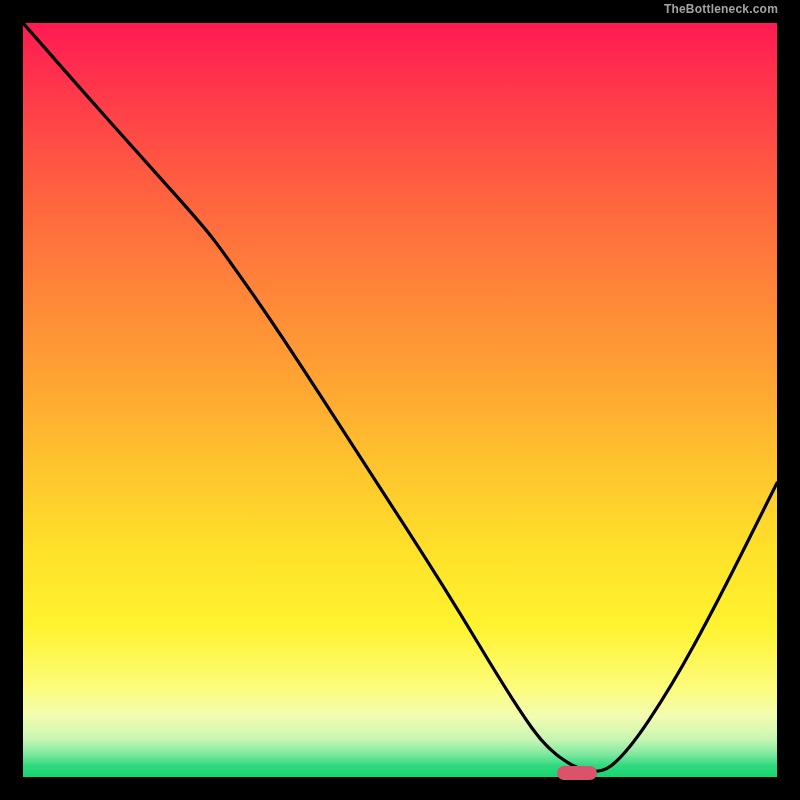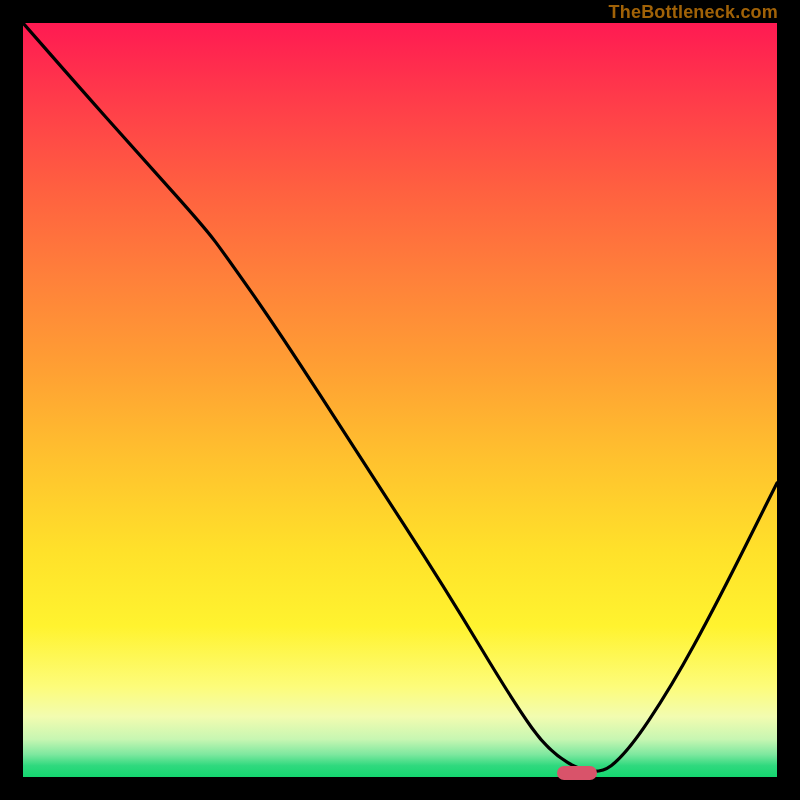--- a/index.html
+++ b/index.html
@@ -57,23 +57,23 @@
     height: 14px;
     border-radius: 7px;
     background: #d9536a;
     transform: translate(-50%, -50%);
   }
   .watermark {
     position: absolute;
     top: 2px;
     right: 22px;
     font-family: Arial, Helvetica, sans-serif;
-    font-size: 18px;
+    font-size: 12px;
     font-weight: 600;
-    color: #a16207;
+    color: #a3a3a3;
     letter-spacing: 0.2px;
   }
 </style>
 </head>
 <body>
 
 <div class="watermark">TheBottleneck.com</div>
 
 <div class="frame">
   <div class="gradient"></div>

